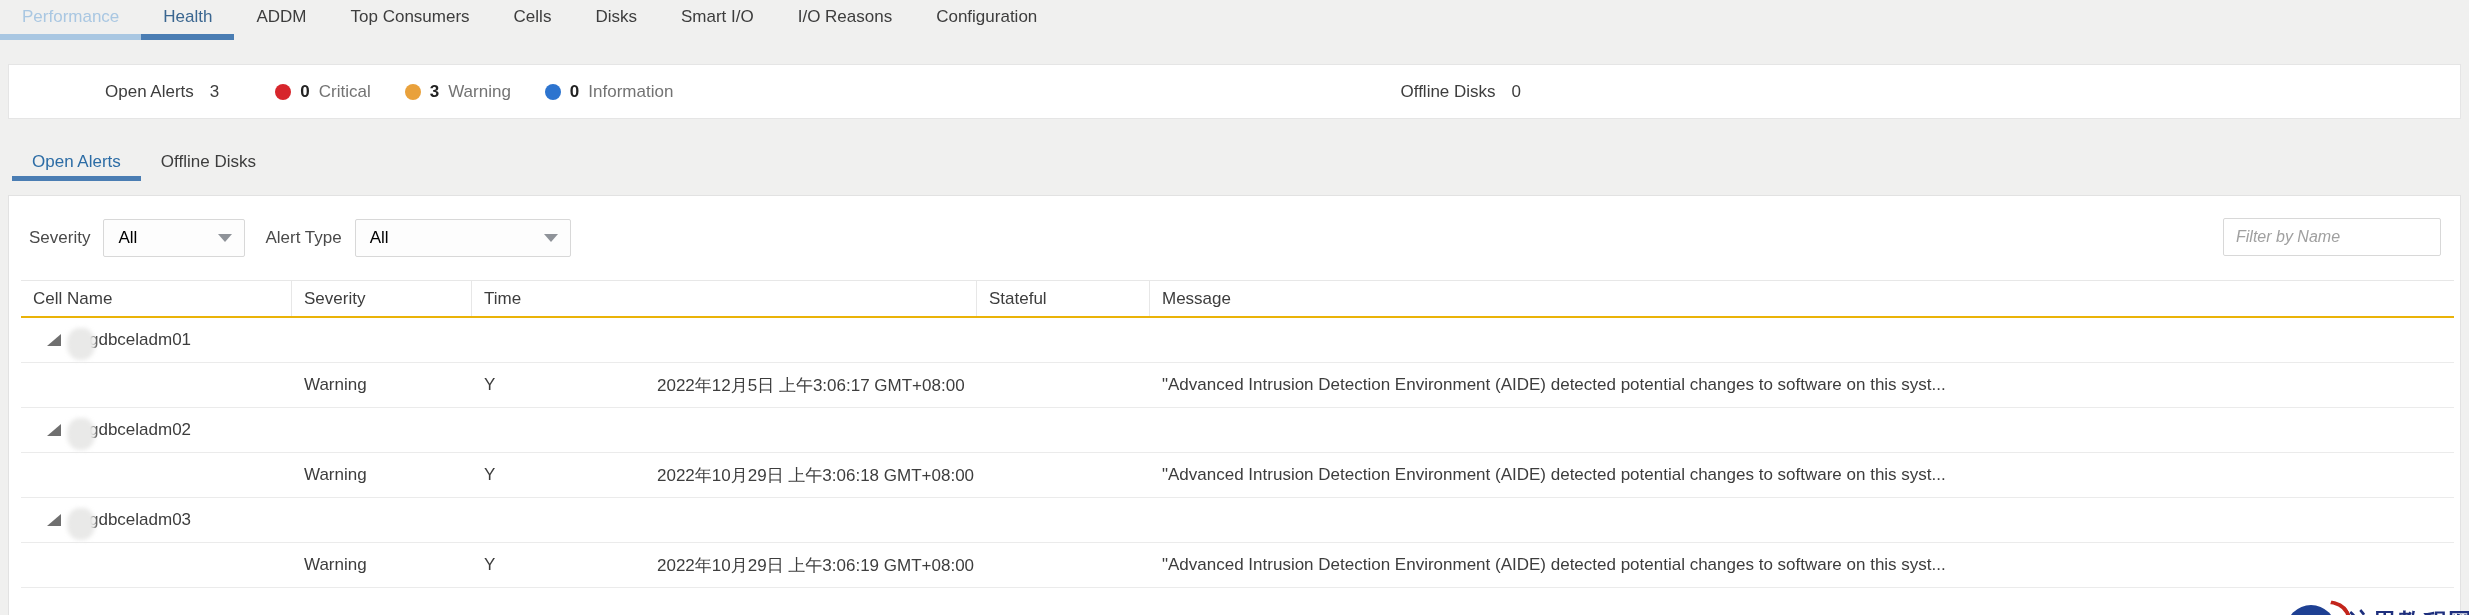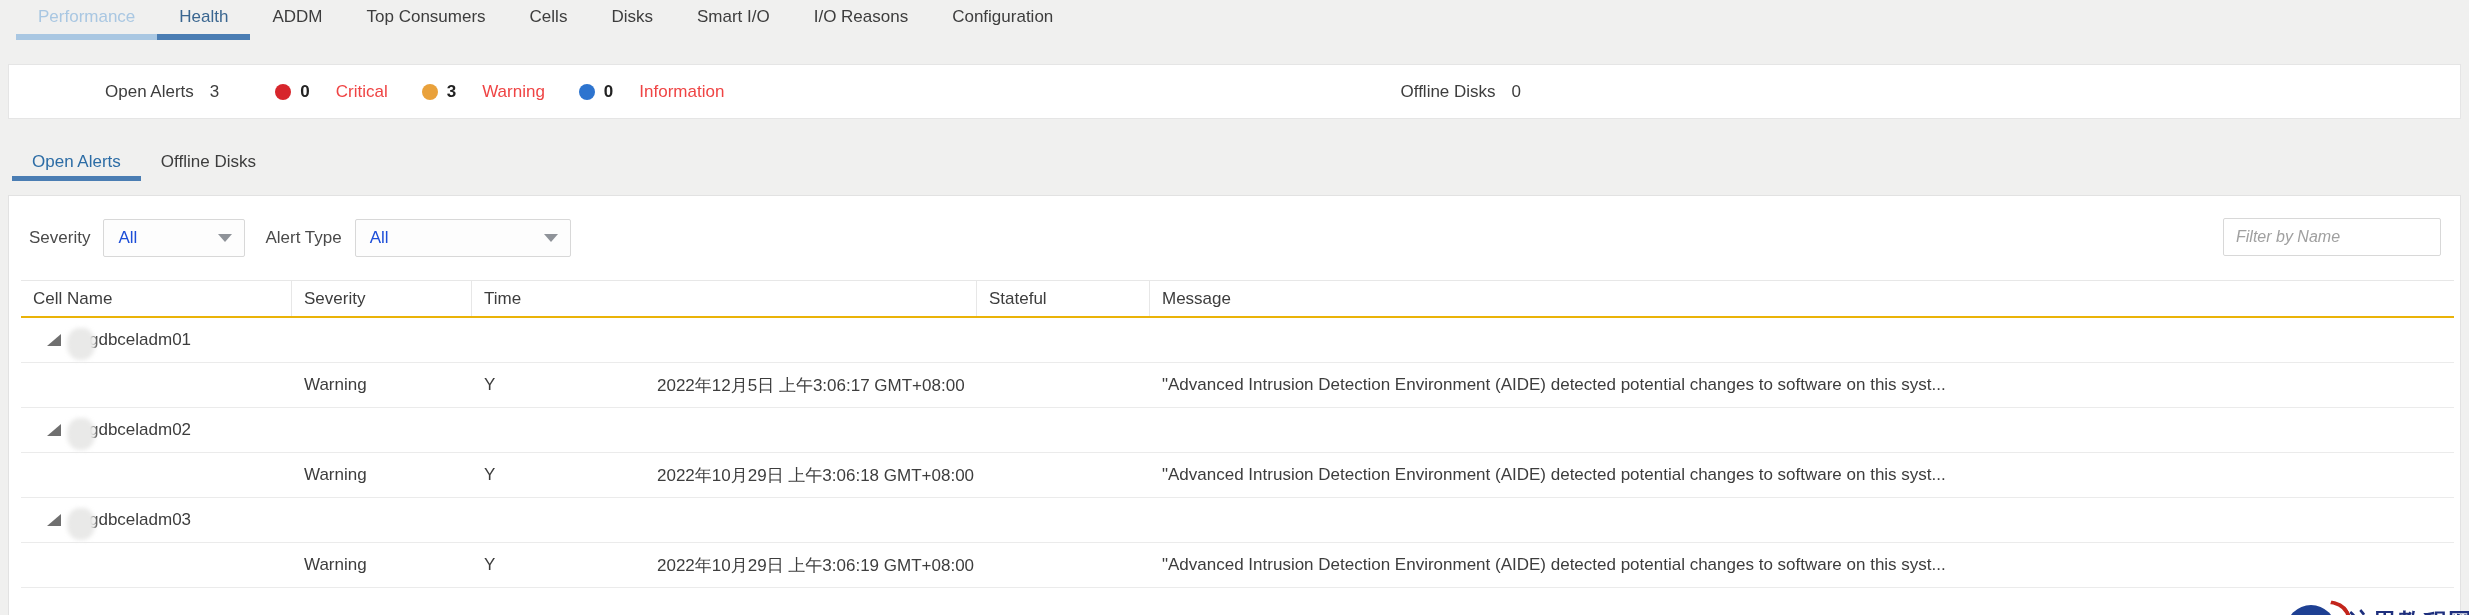--- a/index.html
+++ b/index.html
@@ -5,21 +5,21 @@
   * { box-sizing: border-box; margin: 0; padding: 0; }
   html,body { width: 2469px; height: 615px; overflow: hidden; }
   body {
     background: #f0f0ef;
     font-family: "Liberation Sans", sans-serif;
     color: #3d3d3d;
     font-size: 17px;
   }
 
   
-  .nav { height: 40px; display: flex; align-items: stretch; padding-left: 16px; }
+  .nav { height: 40px; display: flex; align-items: stretch; padding-left: 0; }
   .nav-tab {
     display: flex; align-items: center;
     padding: 0 22px;
     border-bottom: 6px solid transparent;
     color: #3d3d3d; cursor: pointer; white-space: nowrap;
   }
   .nav-tab.previous { color: #a9c7e2; border-bottom-color: #a9c7e2; }
   .nav-tab.active   { color: #3a6690; border-bottom-color: #4a7db3; }
 
   
@@ -29,21 +29,21 @@
     display: flex; align-items: center;
   }
   .summary-left { width: 50%; display: flex; align-items: center; padding-left: 96px; }
   .summary-right { width: 50%; display: flex; align-items: center; padding-left: 166px; }
   .metric-label { color: #3d3d3d; }
   .metric-value { margin-left: 16px; color: #3d3d3d; }
   .dot-group { display: flex; align-items: center; margin-left: 34px; }
   .dot-group.first { margin-left: 56px; }
   .dot { width: 16px; height: 16px; border-radius: 50%; flex: 0 0 auto; }
   .dot-count { font-weight: bold; color: #222; margin-left: 9px; }
-  .dot-label { margin-left: 26px; color: #ef4444; }
+  .dot-label { margin-left: 9px; color: #737373; }
 
   
   .subtabs { margin: 28px 0 0 12px; height: 34px; display: flex; }
   .subtab {
     display: flex; align-items: center; padding: 0 20px;
     border-bottom: 5px solid transparent; color: #3d3d3d; cursor: pointer; white-space: nowrap;
   }
   .subtab.active { color: #2c6ca5; border-bottom-color: #4a7db3; }
 
   
@@ -58,21 +58,21 @@
   .filter-label { color: #4a4a4a; }
   .dropdown {
     margin-left: 13px; height: 38px; background: #fdfdfd;
     border: 1px solid #d8d8d8; border-radius: 2px;
     display: flex; align-items: center; justify-content: space-between;
     padding: 0 12px 0 14px; cursor: pointer;
   }
   .dd-severity { width: 142px; }
   .dd-alert-type { width: 216px; margin-right: 0; }
   .filter-label.second { margin-left: 20px; }
-  .dd-value { color: #1d4ed8; }
+  .dd-value { color: #000000; }
   .dd-arrow {
     width: 0; height: 0; border-left: 7px solid transparent; border-right: 7px solid transparent;
     border-top: 8px solid #8f9399;
   }
   .name-filter {
     position: absolute; right: 19px; top: 0;
     width: 218px; height: 38px;
     border: 1px solid #d8d8d8; border-radius: 2px; background: #fff;
     font-family: "Liberation Sans", sans-serif;
     font-size: 16px; font-style: italic; color: #1d4ed8; padding: 0 12px;

